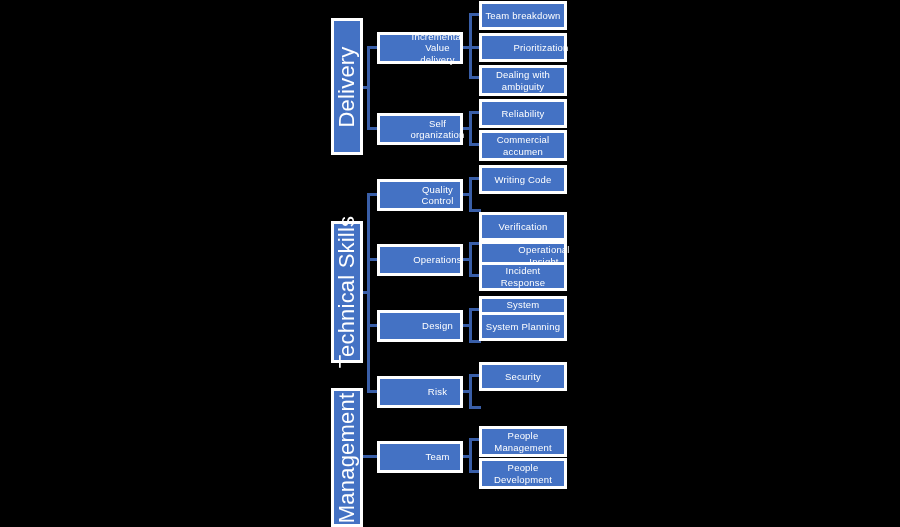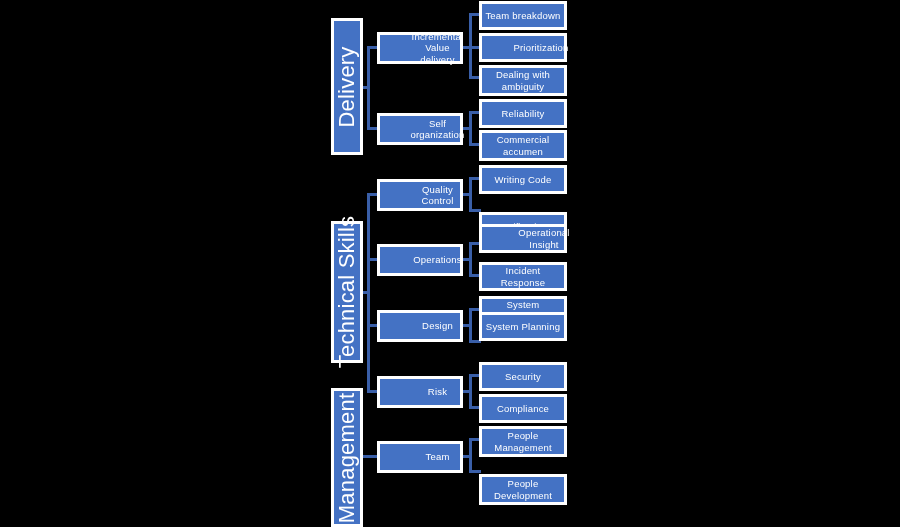--- a/index.html
+++ b/index.html
@@ -153,21 +153,21 @@
   </div>
   <div class="node leaf" style="top:197px;margin-top:15px;">
     <span>Verification</span>
   </div>
 
   <div class="conn h" style="left:463px; top:258px; width:8px;"></div>
   <div class="conn v" style="left:469px; top:243px; height:33px;"></div>
   <div class="conn h" style="left:469px; top:242px; width:12px;"></div>
   <div class="conn h" style="left:469px; top:274px; width:12px;"></div>
 
-  <div class="node leaf" style="top:224px;padding-left:42px;">
+  <div class="node leaf" style="top:241px;padding-left:42px;">
     <span>Operational  Insight</span>
   </div>
   <div class="node leaf" style="top:262px;">
     <span>Incident  Response</span>
   </div>
 
   <div class="conn h" style="left:463px; top:324px; width:8px;"></div>
   <div class="conn v" style="left:469px; top:309px; height:33px;"></div>
   <div class="conn h" style="left:469px; top:308px; width:12px;"></div>
   <div class="conn h" style="left:469px; top:340px; width:12px;"></div>
@@ -180,39 +180,36 @@
   </div>
 
   <div class="conn h" style="left:463px; top:390px; width:8px;"></div>
   <div class="conn v" style="left:469px; top:375px; height:33px;"></div>
   <div class="conn h" style="left:469px; top:374px; width:12px;"></div>
   <div class="conn h" style="left:469px; top:406px; width:12px;"></div>
 
   <div class="node leaf" style="top:362px;">
     <span>Security</span>
   </div>
-  <div class="node leaf" style="top:394px;">
-    <span>Compliance</span>
-  </div>
 
   <div class="node cat" style="left:331px; top:388px; height:139px;">
     <span class="vtext">Management</span>
   </div>
 
   <div class="conn h" style="left:363px; top:455px; width:16px;"></div>
 
   <div class="node mid" style="top:441px;">
     <span>Team</span>
   </div>
 
   <div class="conn h" style="left:463px; top:455px; width:8px;"></div>
   <div class="conn v" style="left:469px; top:439px; height:33px;"></div>
   <div class="conn h" style="left:469px; top:438px; width:12px;"></div>
   <div class="conn h" style="left:469px; top:470px; width:12px;"></div>
 
   <div class="node leaf tall" style="top:426px;">
     <span>People Management</span>
   </div>
-  <div class="node leaf tall" style="top:474px;">
+  <div class="node leaf tall" style="top:458px;">
     <span>People Development</span>
   </div>
 
 </div>
 
 </body></html>

